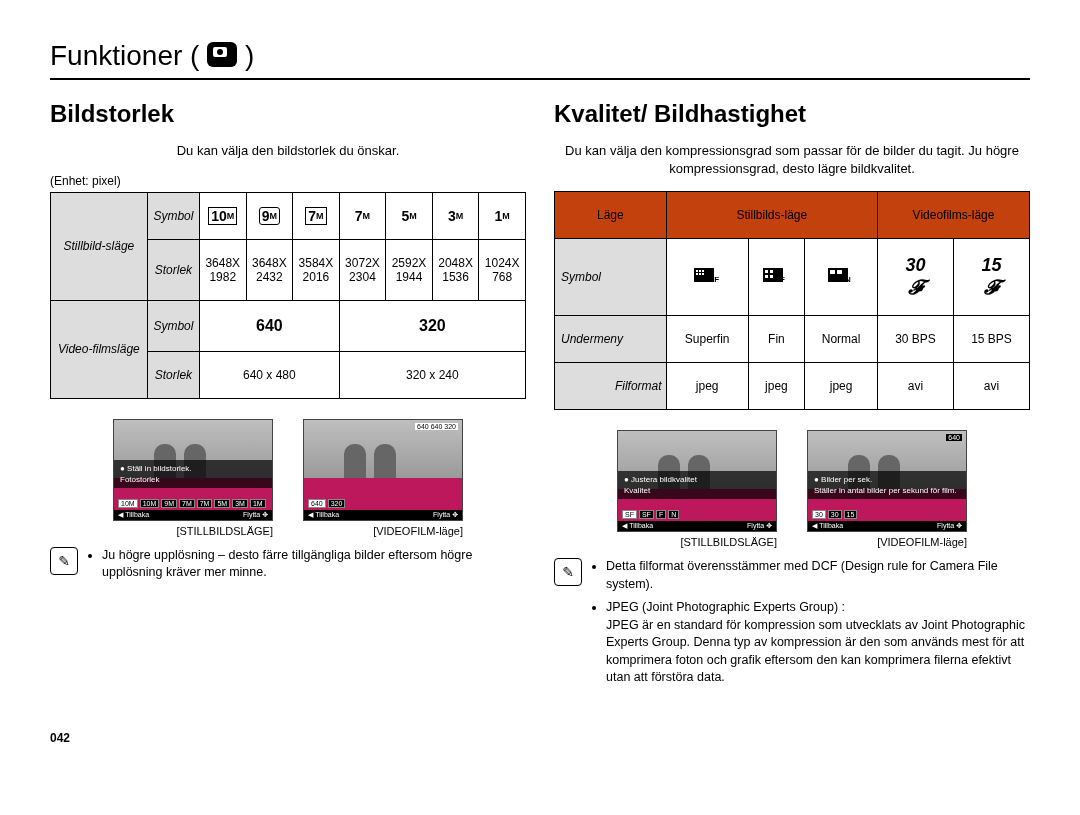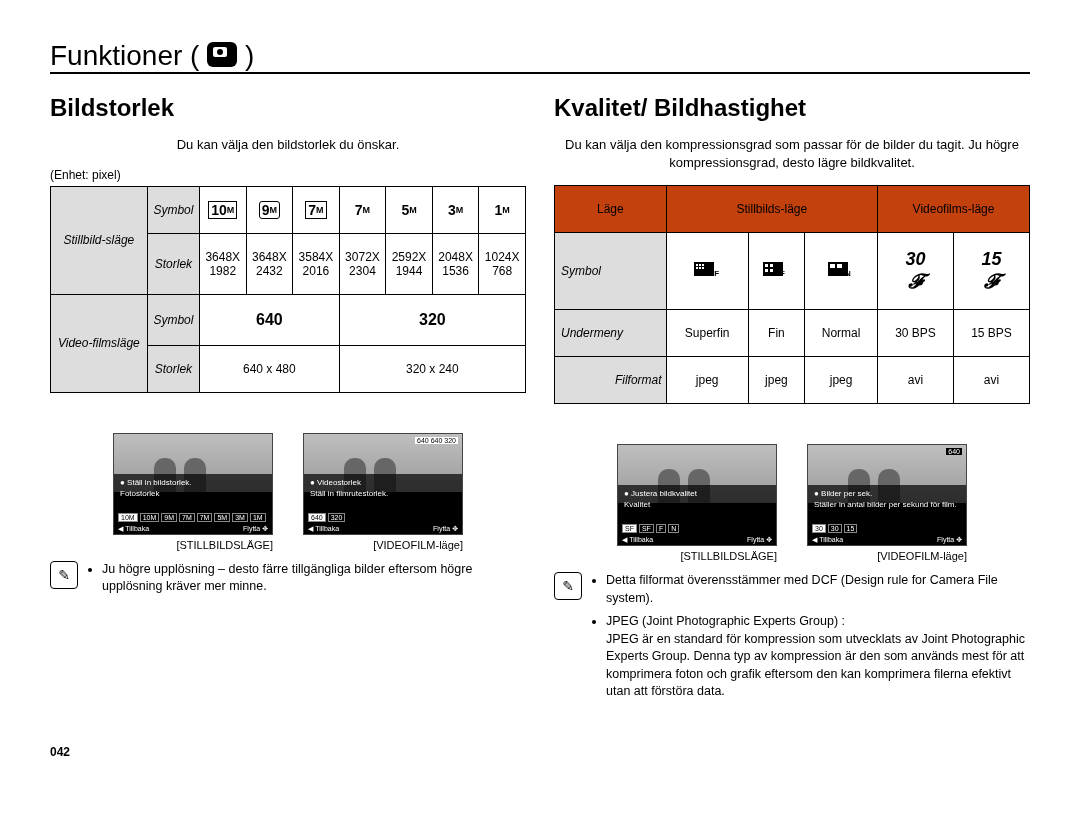--- a/index.html
+++ b/index.html
@@ -7,20 +7,21 @@
     margin: 0;
     padding: 40px 50px;
     width: 1080px;
     box-sizing: border-box;
     color: #000;
     font-size: 13px;
   }
   .page-title {
     font-size: 28px;
     font-weight: normal;
+    padding-bottom: 6px;
     border-bottom: 2px solid #000;
     margin-bottom: 10px;
   }
   .fn-icon {
     display: inline-block;
     vertical-align: middle;
     background: #000;
     color: #fff;
     font-size: 12px;
     border-radius: 6px;
@@ -64,27 +65,26 @@
     display: flex;
     gap: 30px;
     margin: 20px 0 8px;
     justify-content: center;
   }
   .preview {
     width: 160px;
   }
   .screen {
     border: 1px solid #444;
-    background: #000000;
+    background: #be185d;
     height: 100px;
     position: relative;
     color: #fff;
     font-size: 8px;
     overflow: hidden;
-    margin-top: 20px;
   }
   .screen .photo {
     position: absolute;
     top: 0; left: 0; right: 0; height: 58%;
     background: linear-gradient(180deg, #bfbfbf 0%, #9a9a9a 100%);
   }
   .screen .photo .person {
     position: absolute;
     width: 22px; height: 34px;
     bottom: 0;
@@ -246,24 +246,20 @@
         </div>
         <div class="caption">[STILLBILDSLÄGE]</div>
       </div>
       <div class="preview">
         <div class="screen">
           <div class="photo">
               <div class="person p1"></div>
               <div class="person p2"></div>
             </div>
           <div style="position:absolute;top:3px;right:4px;font-size:7px;background:#fff;color:#000;padding:0 2px;">640  640  320</div>
-          <div class="overlay">
-            <div><span class="dot">●</span> <span>Videostorlek</span></div>
-            <div>Ställ in filmrutestorlek.</div>
-          </div>
           <div class="iconrow">
               <span class="sel">640</span>
               <span>320</span>
             </div>
           <div class="footer">
               <span>◀ <span>Tillbaka</span></span>
               <span><span>Flytta</span> ✥</span>
             </div>
         </div>
         <div class="caption">[VIDEOFILM-läge]</div>

